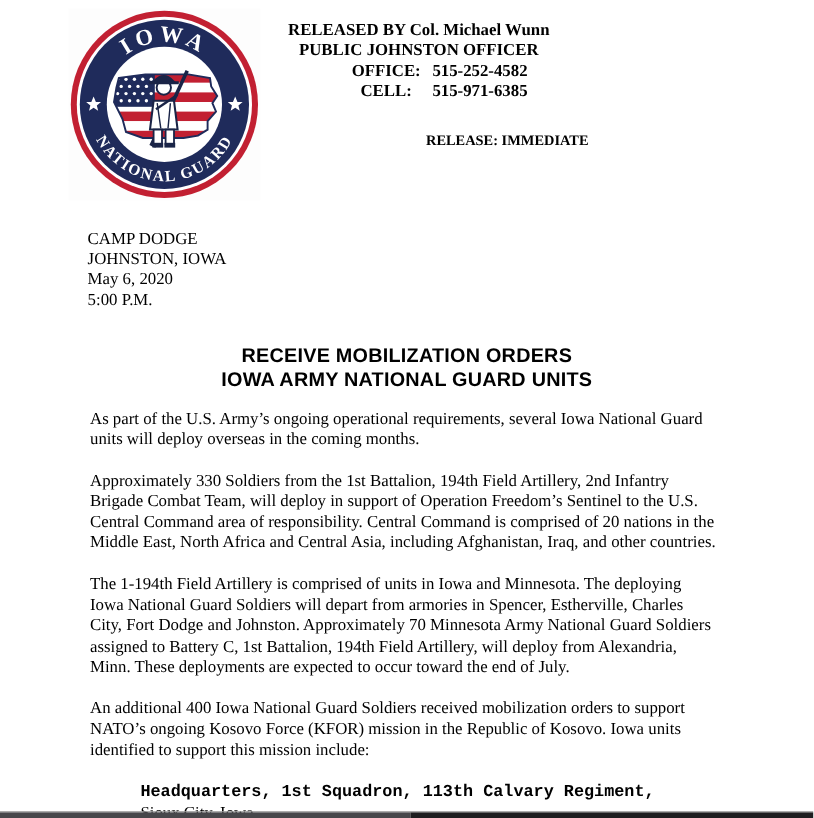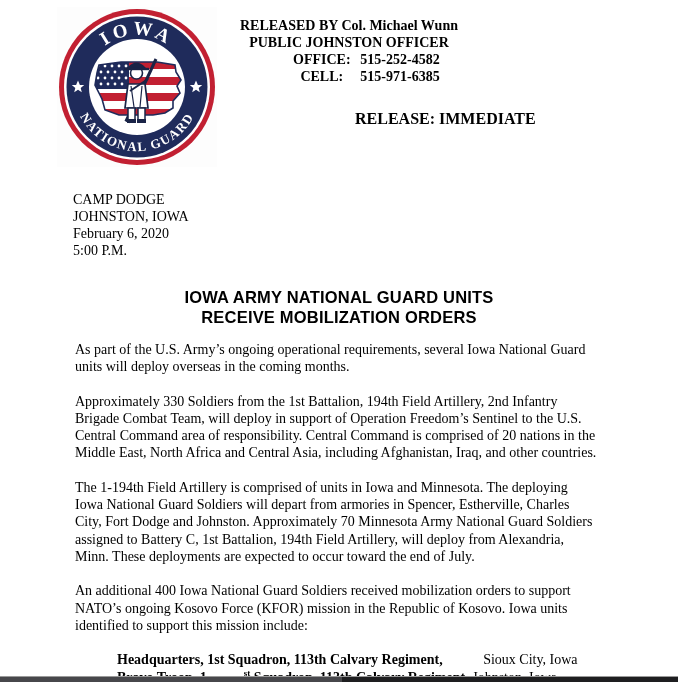--- a/index.html
+++ b/index.html
@@ -9,34 +9,34 @@
     background:#ffffff;
     overflow:hidden;
     font-family:"Liberation Serif", serif;
     color:#000;
   }
   
   .logo-wrap{position:absolute;left:57px;top:7px;width:160px;height:160px;background:#fdfdfd;}
   
   .contact{position:absolute;left:240px;top:17px;font-weight:bold;font-size:14px;line-height:17px;white-space:nowrap;text-align:center;}
   .contact .lbl{display:inline-block;width:77px;margin-left:25px;}
-  .release-line{position:absolute;left:355px;top:110px;font-weight:bold;font-size:16px;white-space:nowrap;}
+  .release-line{position:absolute;left:355px;top:110px;font-weight:bold;font-size:12px;white-space:nowrap;}
   
   .dateline{position:absolute;left:73px;top:191px;font-size:14px;line-height:17px;}
   
   .headline{
     position:absolute;left:0;top:287px;width:678px;text-align:center;
     font-family:"Liberation Sans", sans-serif;font-weight:bold;font-size:16.5px;line-height:20px;
     letter-spacing:0.2px;
   }
   
   .body-copy{position:absolute;left:75px;top:341px;width:524px;font-size:14px;line-height:17.3px;}
   .body-copy p{margin:0 0 17px 0;}
   .unit-list{margin:0 0 0 42px;line-height:17.6px;}
-  .unit-list .unit{font-weight:bold;}
+  .unit-list .unit{font-weight:bold;font-family:Liberation Mono, monospace;}
   .unit-list sup{font-size:9px;vertical-align:super;line-height:0;font-weight:bold;margin-left:37px;}
   
   .bottom-bar{position:absolute;left:0;bottom:0;width:678px;height:6px;}
   .bottom-bar .edge-line{position:absolute;left:0;top:0;width:678px;height:1px;background:#9a9a9a;}
   .bottom-bar .thumb{position:absolute;left:0;top:1px;width:342px;height:5px;background:#47474b;}
   .bottom-bar .track{position:absolute;left:342px;top:1px;width:336px;height:5px;background:#1e1e20;}
 </style>
 </head>
 <body>
 
@@ -121,27 +121,27 @@
     <div>PUBLIC JOHNSTON OFFICER</div>
     <div><span class="lbl">OFFICE:</span><span>515-252-4582</span></div>
     <div><span class="lbl">CELL:</span><span>515-971-6385</span></div>
   </div>
 
   <div class="release-line">RELEASE: IMMEDIATE</div>
 
   <div class="dateline">
     <div>CAMP DODGE</div>
     <div>JOHNSTON, IOWA</div>
-    <div>February 6, 2020</div>
+    <div>May 6, 2020</div>
     <div>5:00 P.M.</div>
   </div>
 
   <div class="headline">
+    <div>RECEIVE MOBILIZATION ORDERS</div>
     <div>IOWA ARMY NATIONAL GUARD UNITS</div>
-    <div>RECEIVE MOBILIZATION ORDERS</div>
   </div>
 
   <div class="body-copy">
     <p>As part of the U.S. Army’s ongoing operational requirements, several Iowa National Guard units will deploy overseas in the coming months.</p>
     <p>Approximately 330 Soldiers from the 1st Battalion, 194th Field Artillery, 2nd Infantry Brigade Combat Team, will deploy in support of Operation Freedom’s Sentinel to the U.S. Central Command area of responsibility. Central Command is comprised of 20 nations in the Middle East, North Africa and Central Asia, including Afghanistan, Iraq, and other countries.</p>
     <p>The 1-194th Field Artillery is comprised of units in Iowa and Minnesota. The deploying Iowa National Guard Soldiers will depart from armories in Spencer, Estherville, Charles City, Fort Dodge and Johnston. Approximately 70 Minnesota Army National Guard Soldiers assigned to Battery C, 1st Battalion, 194th Field Artillery, will deploy from Alexandria, Minn.  These deployments are expected to occur toward the end of July.</p>
     <p>An additional 400 Iowa National Guard Soldiers received mobilization orders to support NATO’s ongoing Kosovo Force (KFOR) mission in the Republic of Kosovo.  Iowa units identified to support this mission include:</p>
 
     <div class="unit-list">
       <div><span class="unit">Headquarters, 1st Squadron, 113th Calvary Regiment,</span><sup></sup><span class="unit"></span><span> Sioux City, Iowa</span></div>

